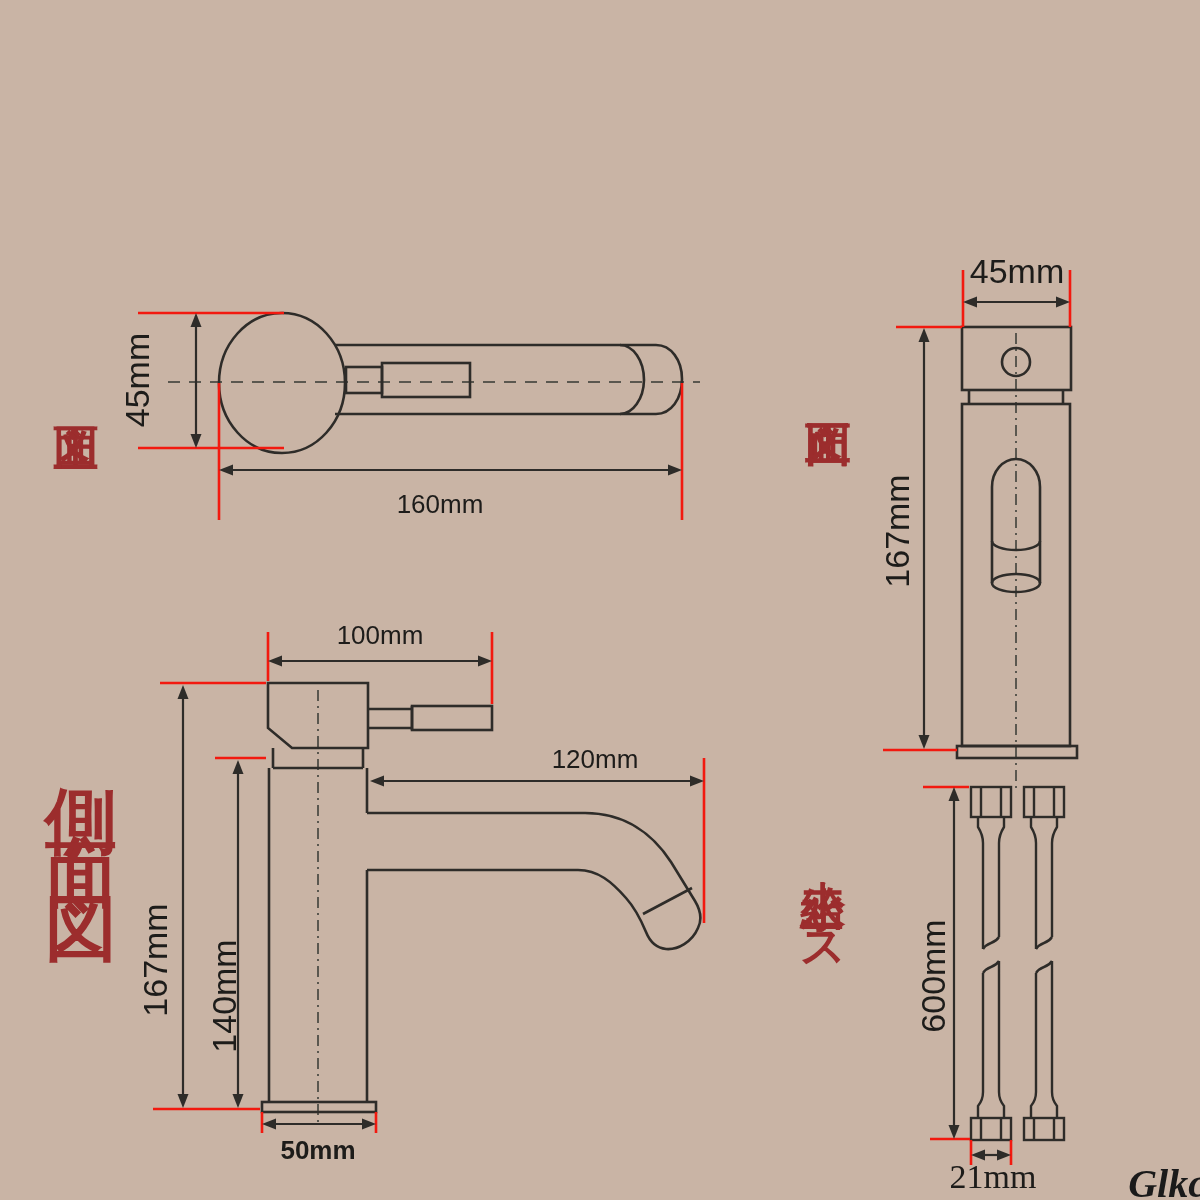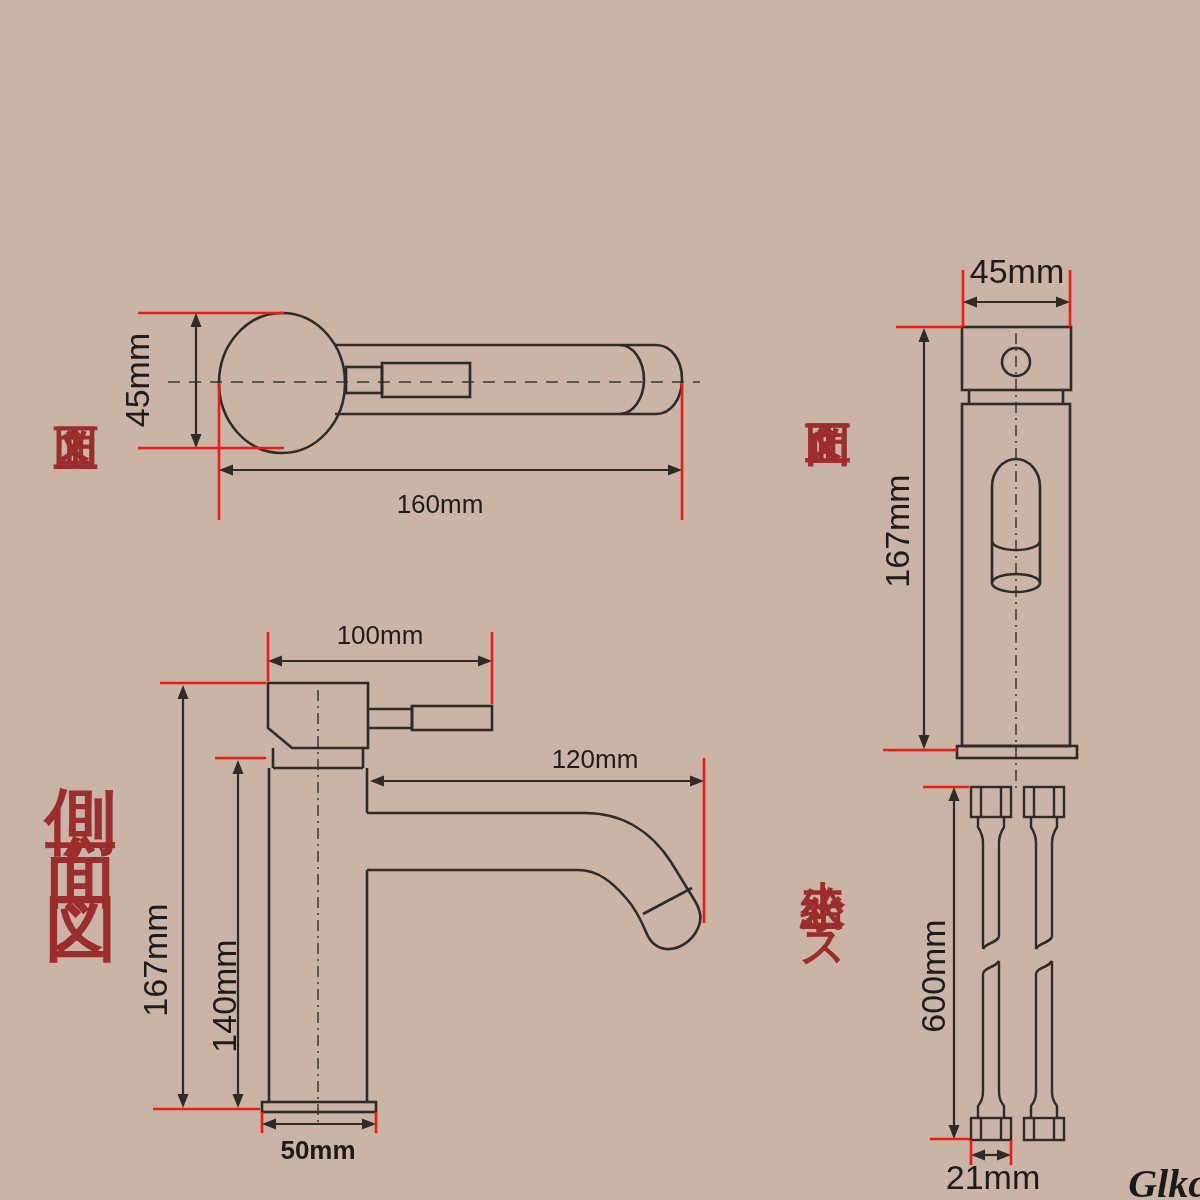--- a/index.html
+++ b/index.html
@@ -224,17 +224,17 @@
   <div class="dim rot" style="left:137px;top:380px;">45mm</div>
   <div class="dim" style="left:440px;top:504px;">160mm</div>
   <div class="dim small" style="left:1017px;top:271px;">45mm</div>
   <div class="dim rot" style="left:897px;top:531px;">167mm</div>
   <div class="dim" style="left:380px;top:635px;">100mm</div>
   <div class="dim" style="left:567px;top:759px;margin-left:28px;">120mm</div>
   <div class="dim rot" style="left:155px;top:960px;">167mm</div>
   <div class="dim rot" style="left:224px;top:996px;">140mm</div>
   <div class="dim" style="left:318px;top:1150px;font-weight:bold;">50mm</div>
   <div class="dim rot" style="left:933px;top:976px;">600mm</div>
-  <div class="dim small" style="left:993px;top:1177px;">21mm</div>
+  <div class="dim small" style="left:993px;top:1177px;font-family:Liberation Serif, serif;">21mm</div>
 
   <div class="logo">Glkc</div>
 
 </div>
 
 </body></html>

